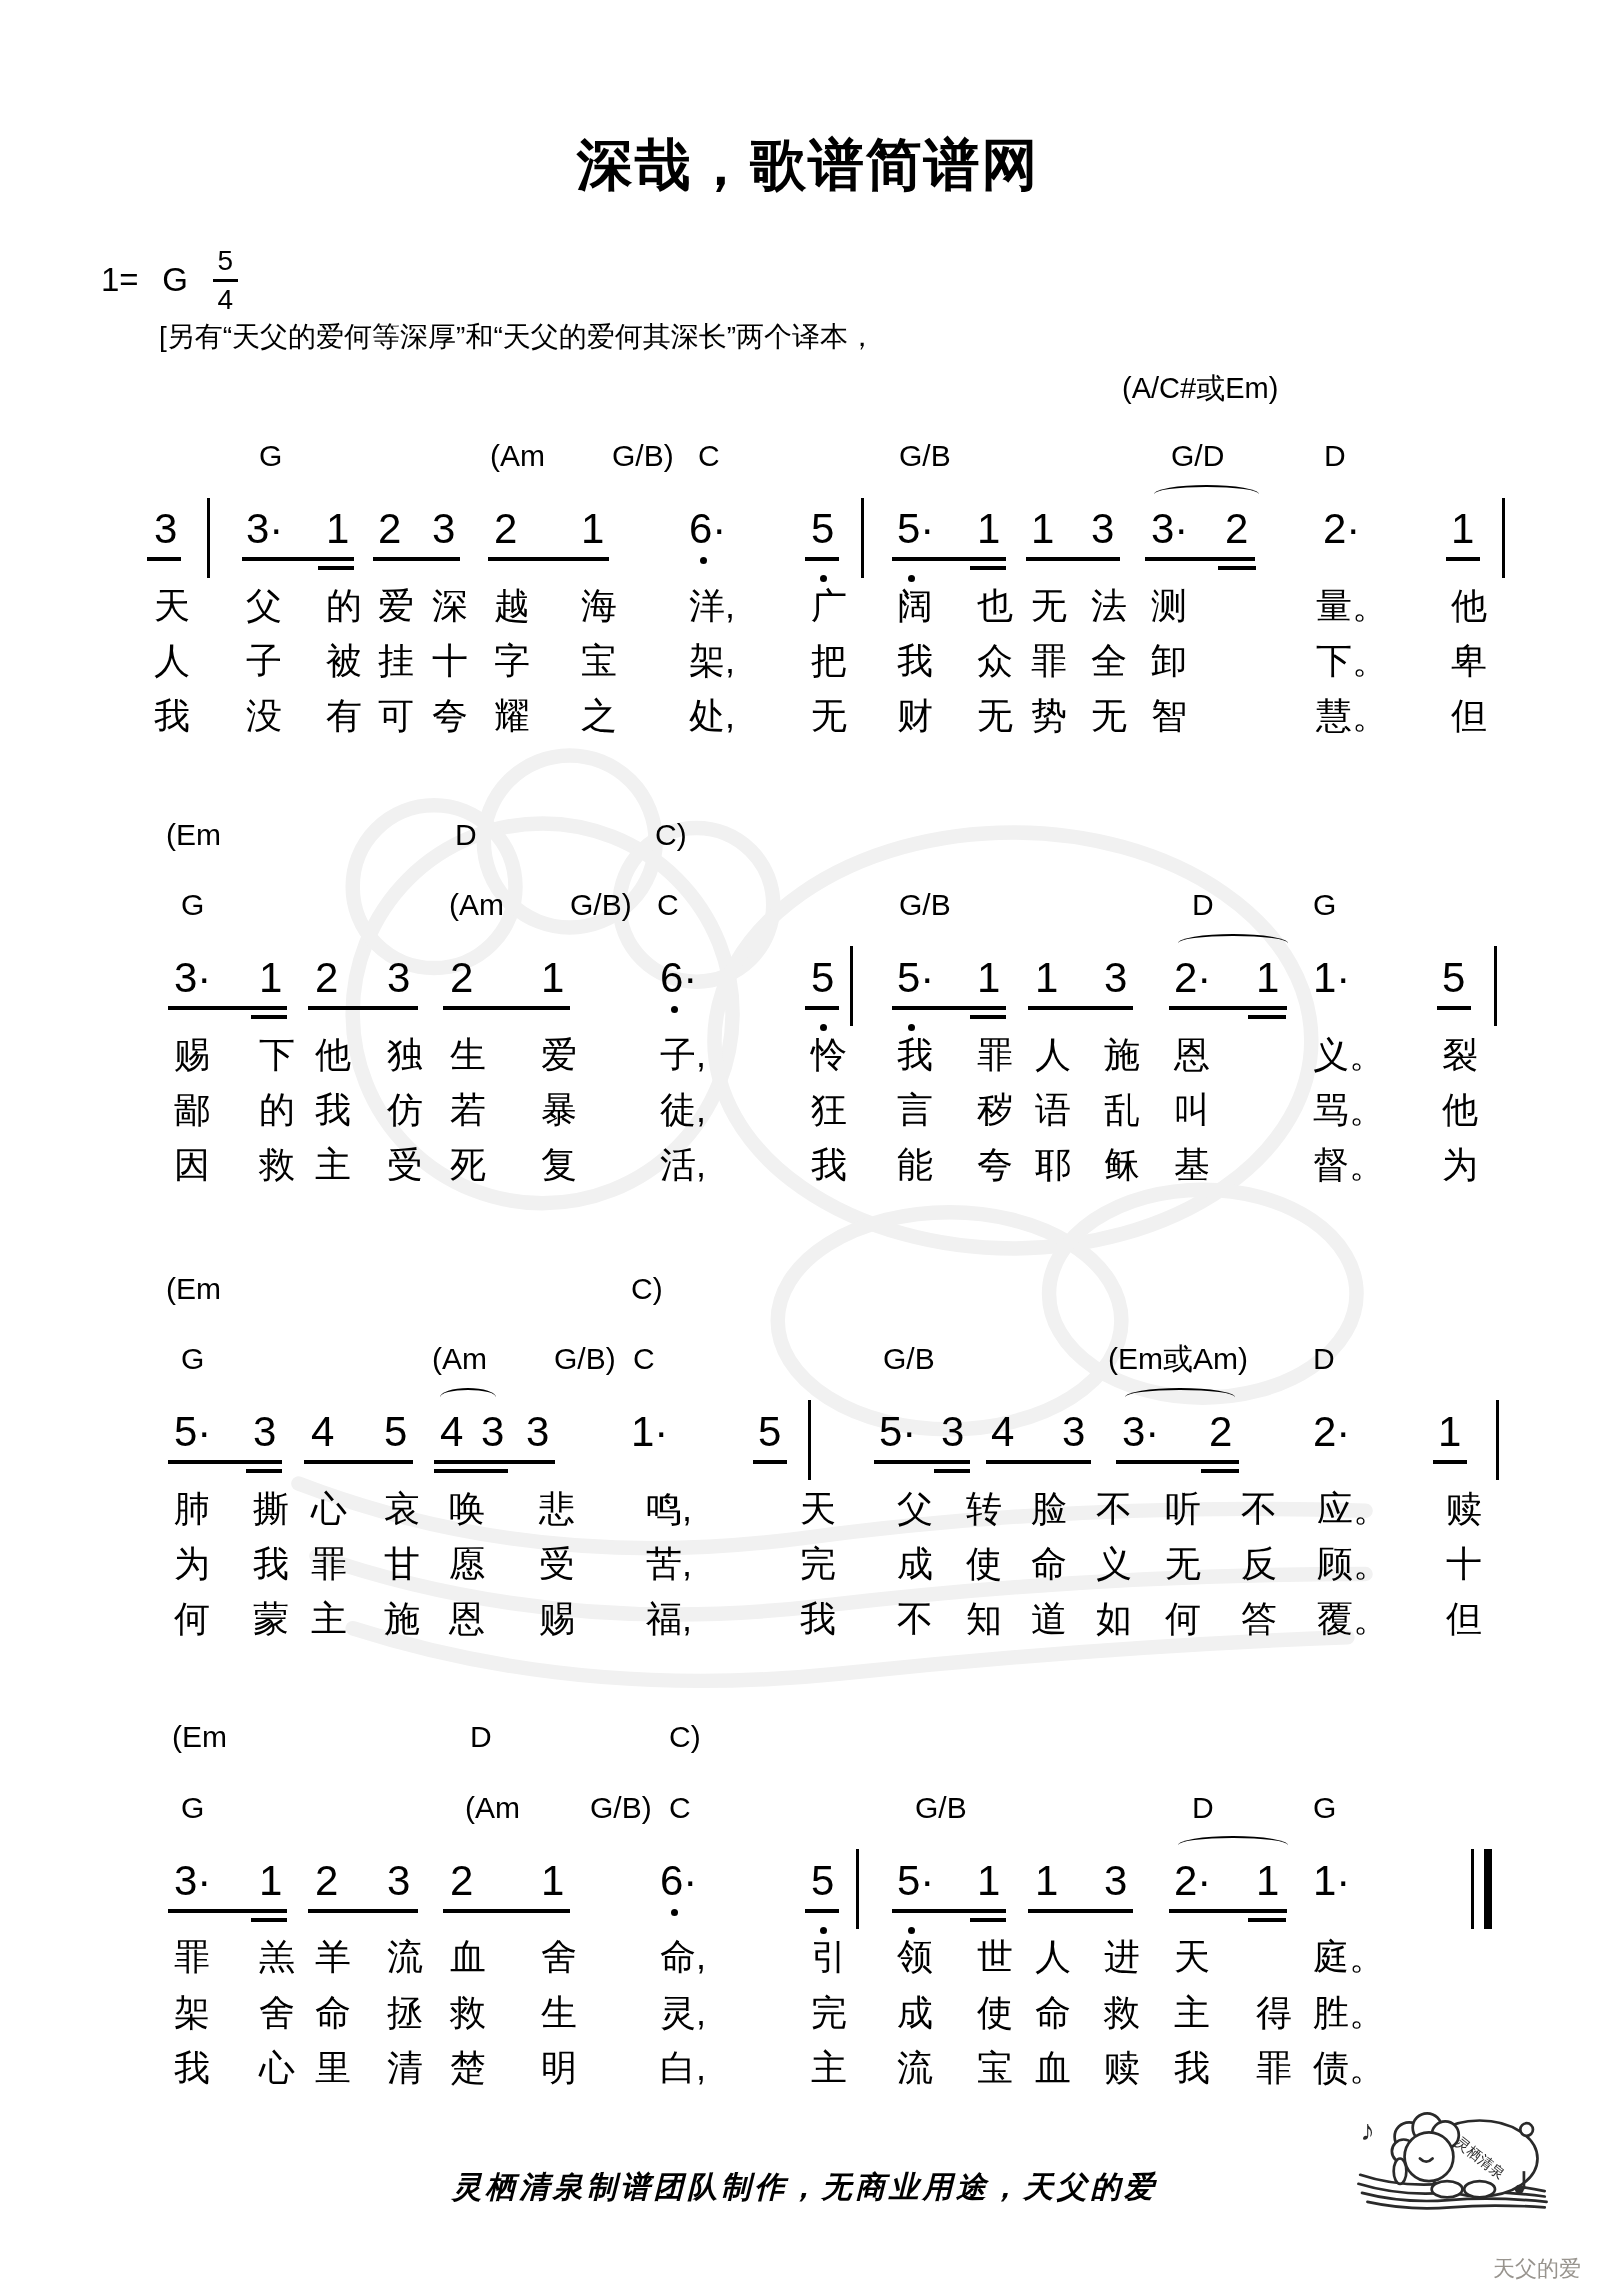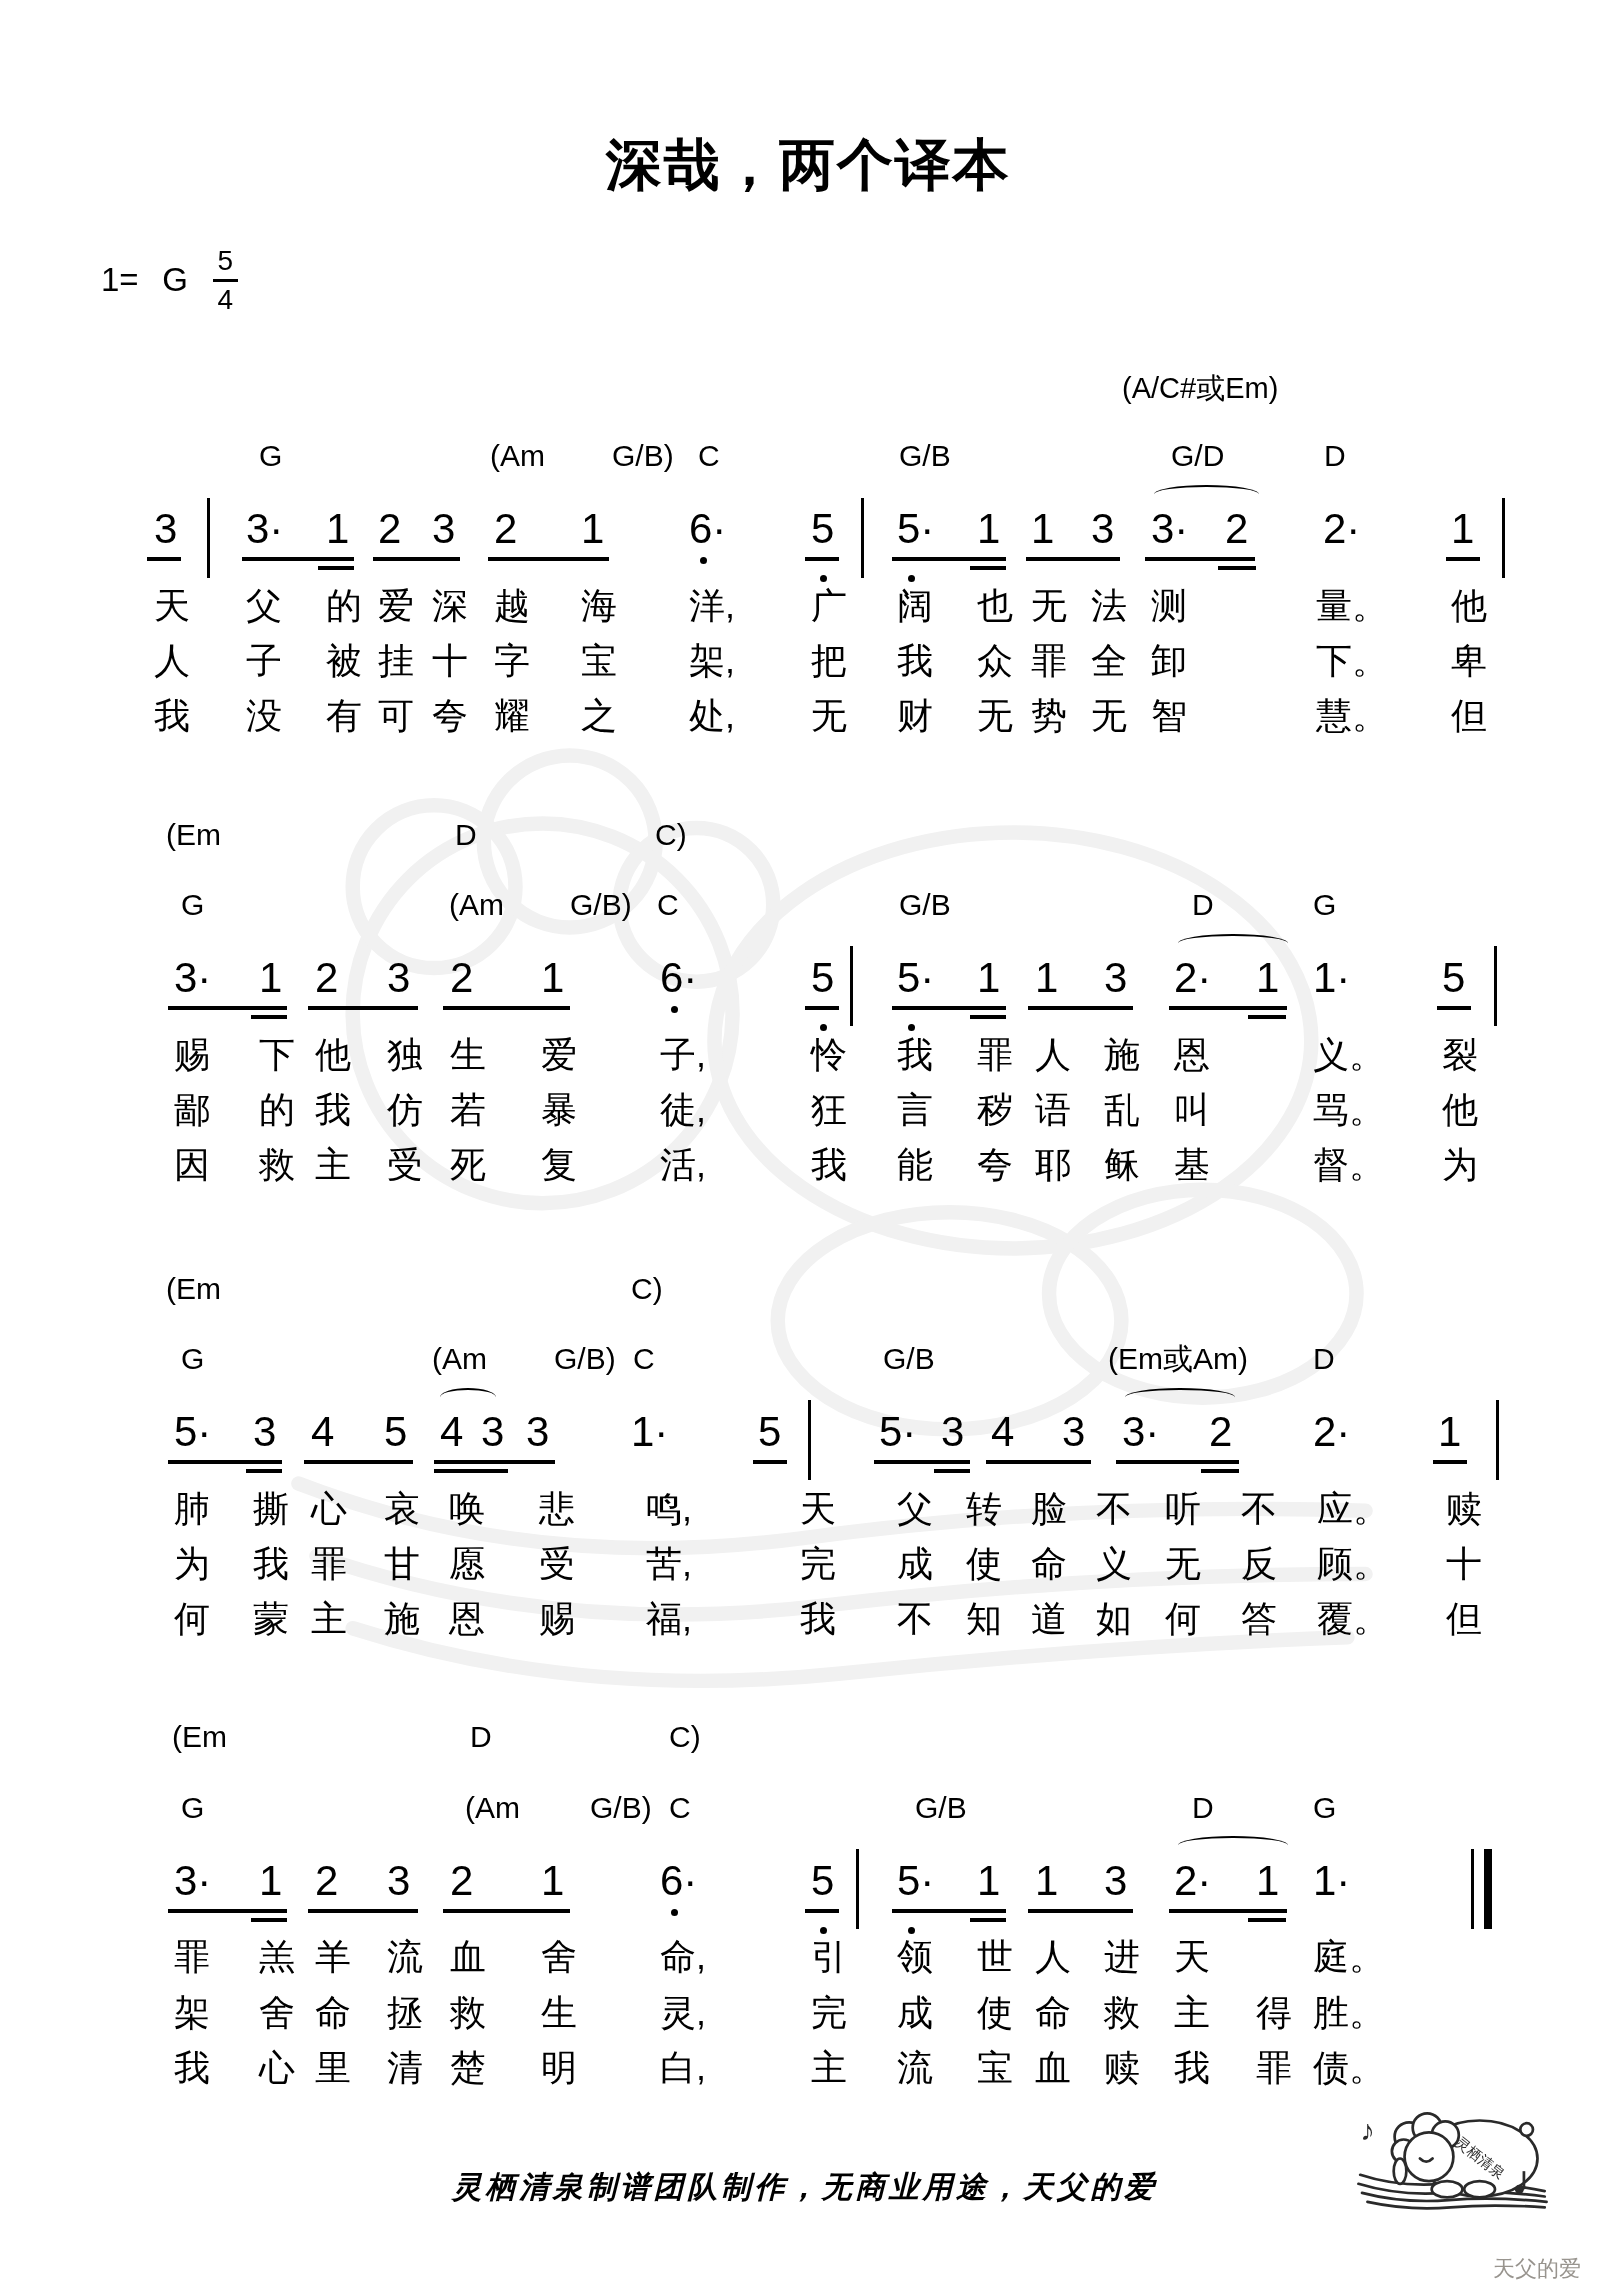--- a/index.html
+++ b/index.html
@@ -50,32 +50,33 @@
       <circle cx="500" cy="180" r="85"></circle>
       <ellipse cx="850" cy="330" rx="330" ry="230"></ellipse>
       <ellipse cx="780" cy="640" rx="190" ry="120"></ellipse>
       <ellipse cx="1060" cy="610" rx="170" ry="115"></ellipse>
       <path d="M60 820 q 260 100 560 60 t 620 -30"></path>
       <path d="M80 900 q 260 90 560 55 t 600 -35"></path>
       <path d="M120 980 q 250 80 540 50 t 560 -40"></path>
     </g>
   </svg>
 
-  <div class="title">深哉，两个译本</div>
+  <div class="title">深哉，歌谱简谱网</div>
 
   <div class="keysig">
     <span>1=</span>
     <span class="kletter">G</span>
     <span class="frac">
       <span>5</span>
       <span class="fracline"></span>
       <span>4</span>
     </span>
   </div>
 
+  <div class="remark r1">[另有“天父的爱何等深厚”和“天父的爱何其深长”两个译本，</div>
   <div class="altkey">(A/C#或Em)</div>
 
   <div class="footer">灵栖清泉制谱团队制作，无商业用途，天父的爱</div>
 
   <svg width="208" height="109" viewBox="0 0 230 120" style="position:absolute;left:1353px;top:2104px">
     <g fill="none" stroke="#2a2a2a" stroke-width="3" stroke-linecap="round">
       <path d="M8 78 q 42 14 92 10 t 112 8"></path>
       <path d="M6 88 q 46 14 96 10 t 110 4"></path>
       <path d="M10 98 q 46 12 96 8 t 108 2"></path>
       <path d="M16 108 q 46 10 92 6 t 104 0"></path>

